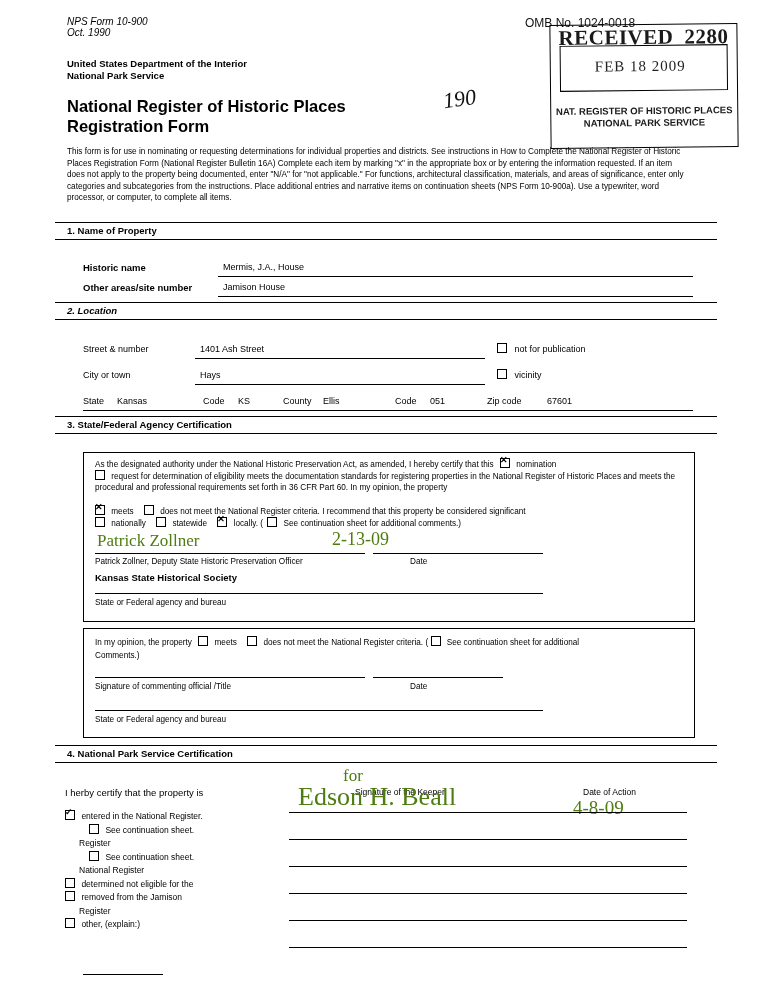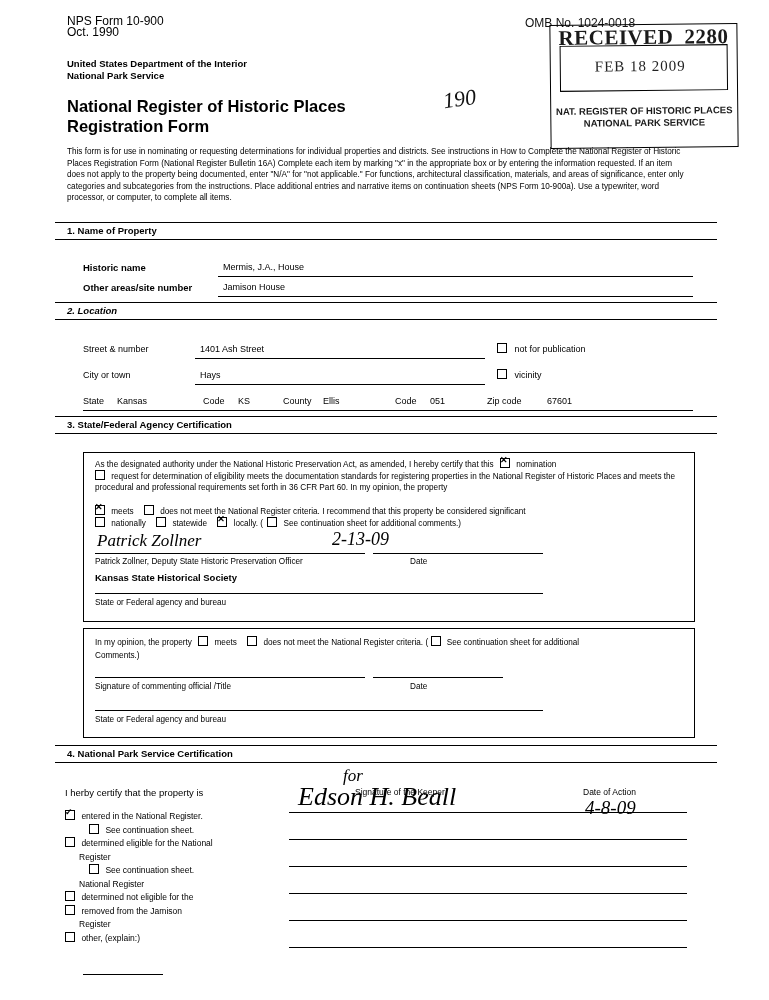--- a/index.html
+++ b/index.html
@@ -21,21 +21,21 @@
     width: 769px; height: 1000px;
     background: #fff;
   }
   .doc {
     position: absolute;
     left: 55px;
     top: 12px;
     width: 662px;
     height: 975px;
   }
-  .t8 { font-size: 12px; line-height: 11px; }
+  .t8 { font-size: 10px; line-height: 11px; font-style: italic; }
   .t9 { font-size: 9.5px; line-height: 12px; }
   .b { font-weight: bold; }
 
   
   .form-no {
     position: absolute; left: 12px; top: 4px;
   }
   .omb {
     position: absolute; left: 470px; top: 4px; font-size: 12px;
     color: #111;
@@ -148,22 +148,21 @@
   }
   .boxtext {
     position: absolute;
     font-size: 8.2px;
     line-height: 11.4px;
   }
 
   .sig {
     position: absolute;
     font-family: "Liberation Serif", serif;
-    font-style: italic;
-    color: #000000;
+    color: #4d7c0f;
     text-align: center;
   }
 </style>
 </head>
 <body>
 
 <div class="page">
   <div class="doc">
 
     <div class="form-no t8">
@@ -315,34 +314,30 @@
       <div class="lbl">4. National Park Service Certification</div>
       <div class="rule2"></div>
     </div>
 
     <div class="fld" style="left:10px; top:775px; font-size:9.5px;">I herby certify that the property is</div>
     <div class="fld" style="left:300px; top:775px; font-size:8.5px;">Signature of the Keeper</div>
     <div class="fld" style="left:528px; top:775px; font-size:8.5px;">Date of Action</div>
 
     <div class="sig" style="left:243px; top:770px; font-size:26px;">Edson H. Beall</div>
     <div class="sig" style="left:288px; top:754px; font-size:17px;">for</div>
-    <div class="sig" style="left:530px; top:785px; font-size:19px;">4-8-09</div>
+    <div class="sig" style="left:518px; top:785px; font-size:19px;">4-8-09</div>
 
     <div style="position:absolute; left:10px; top:798px; width:270px; font-size:8.5px; line-height:13.5px;">
       <div>
         <span class="cb v"></span>
         <span style="margin-left:4px;">entered in the National Register.</span>
       </div>
       <div style="padding-left:24px;">
         <span class="cb"></span>
         <span style="margin-left:4px;">See continuation sheet.</span>
-      </div>
-      <div>
-        <span class="cb"></span>
-        <span style="margin-left:4px;">determined eligible for the National</span>
       </div>
       <div style="padding-left:14px;">
         <span>Register</span>
       </div>
       <div style="padding-left:24px;">
         <span class="cb"></span>
         <span style="margin-left:4px;">See continuation sheet.</span>
       </div>
       <div style="padding-left:14px;">
         <span>National Register</span>

